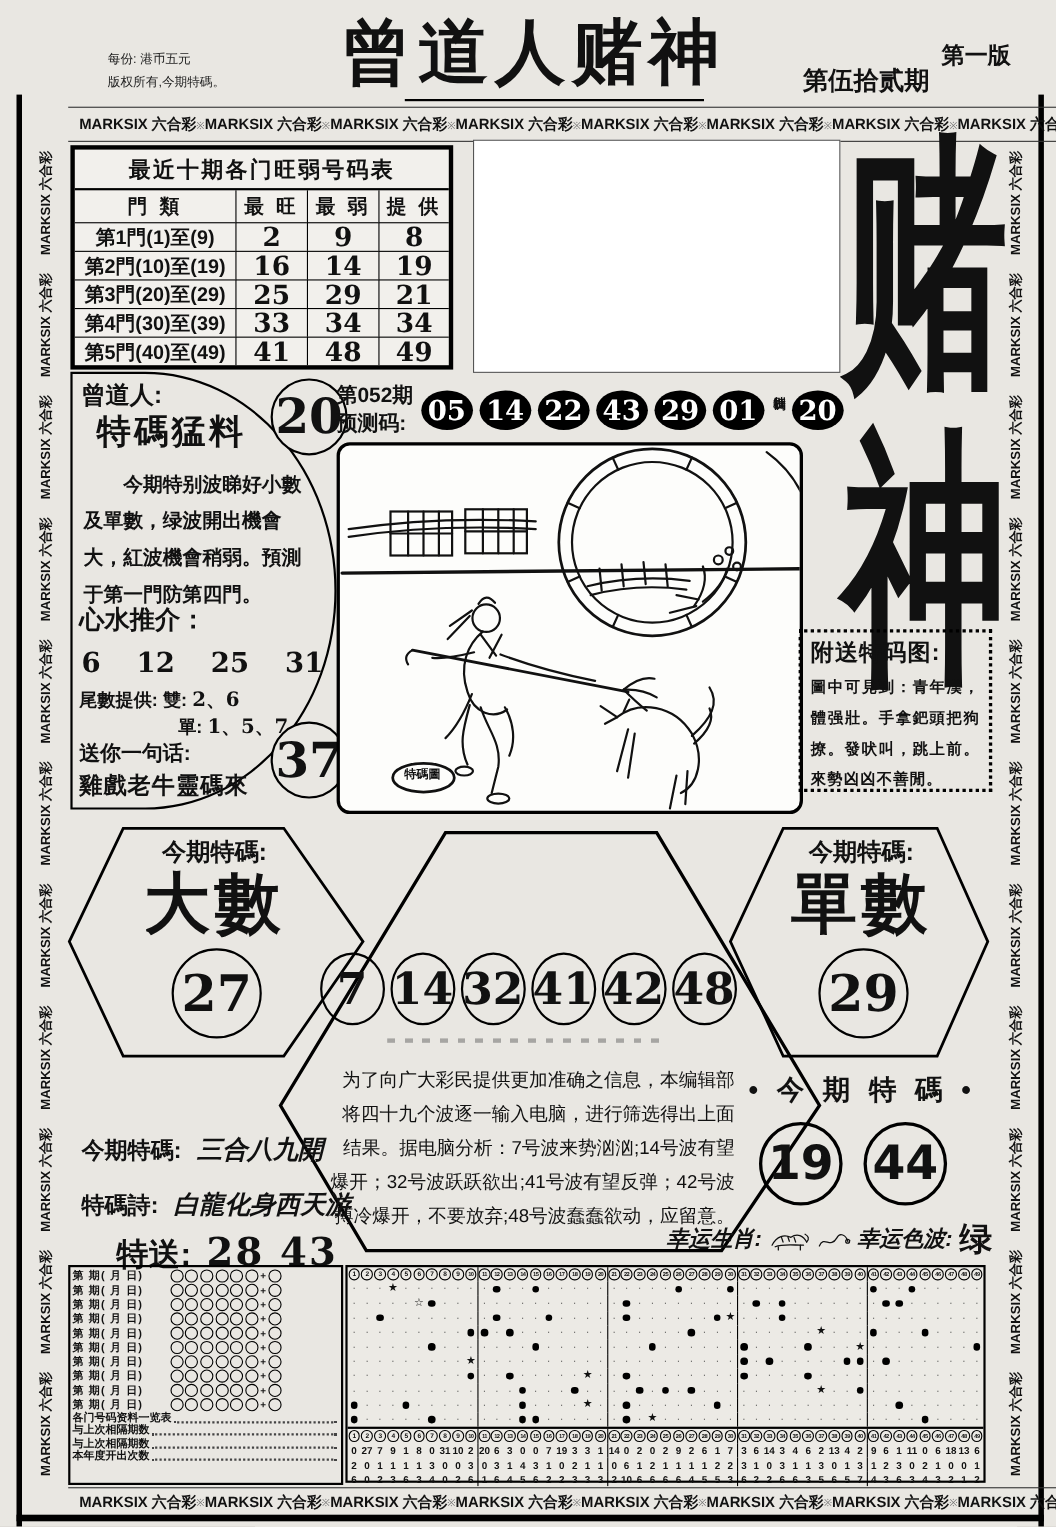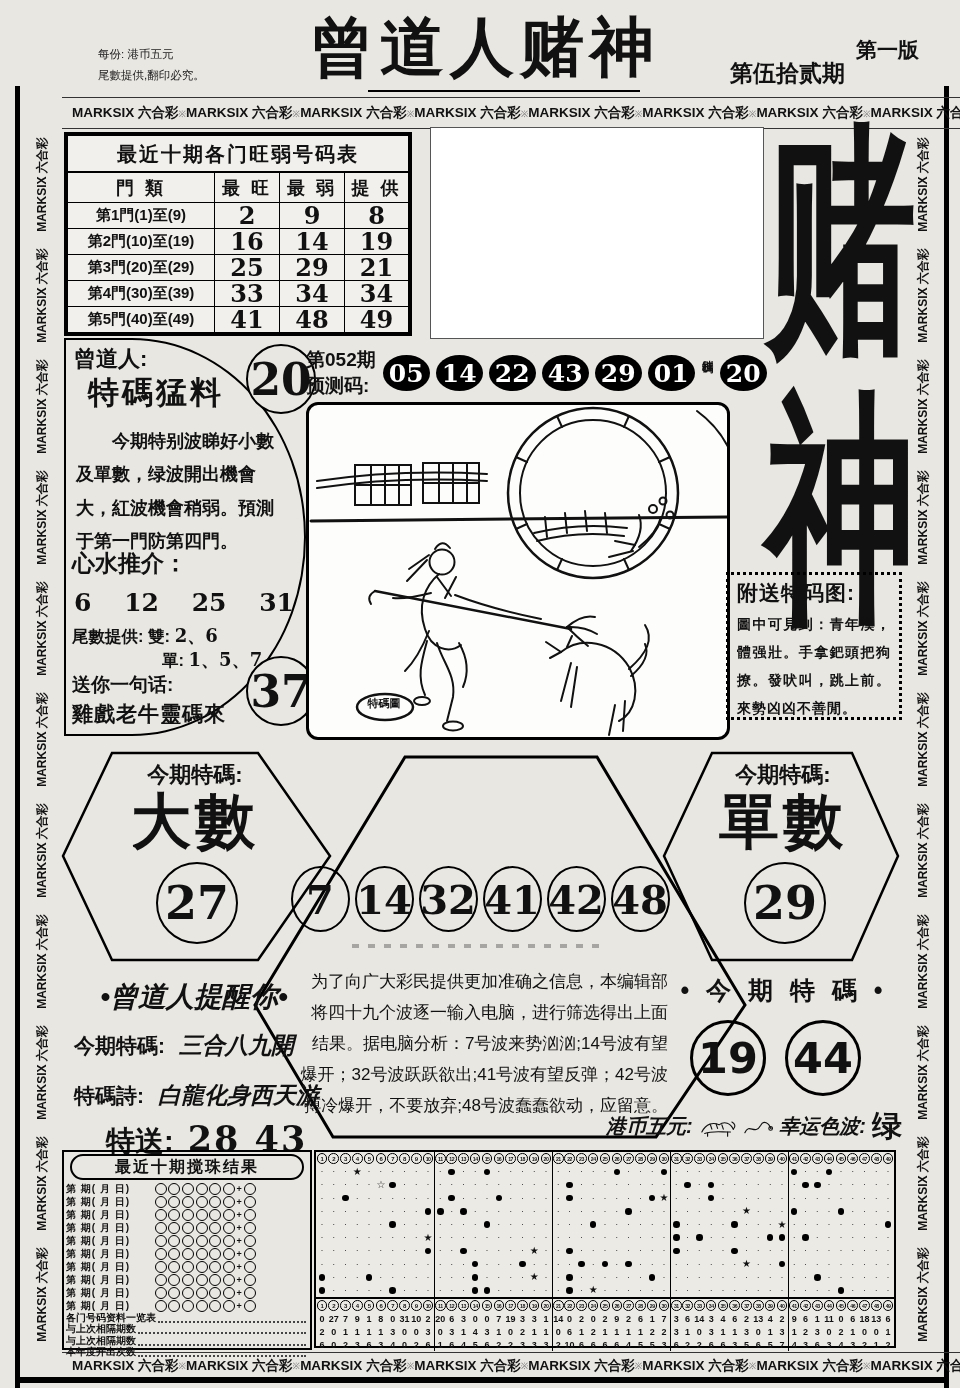--- a/index.html
+++ b/index.html
@@ -28,21 +28,21 @@
   .strip-right{left:904px;top:132px;width:38px;height:1215px;}
   .vitem{height:104px;display:flex;align-items:center;justify-content:center;}
   .vtxt{transform:rotate(-90deg);white-space:nowrap;font-size:12px;font-weight:900;}
   
   .hot-table{left:64px;top:132px;width:348px;background:#f2f0ec;border:4px solid #000;box-sizing:border-box;}
   .hot-title{font-size:20px;font-weight:900;text-align:center;padding:5px 0 3px;letter-spacing:2px;}
   .hot-grid{display:grid;grid-template-columns:146px 65px 65px 64px;border-top:2px solid #000;}
   .hcell{border-top:1.5px solid #000;border-left:1.5px solid #000;display:flex;align-items:center;justify-content:center;height:25px;}
   .hcell.first{border-left:none;}
   .hrow0{height:29px;border-top:none;font-size:18px;font-weight:900;letter-spacing:3px;}
-  .hlabel{font-size:15px;font-weight:900;}
+  .hlabel{font-size:18px;font-weight:900;}
   .hval{font-family:"DejaVu Serif",serif;font-size:24px;font-weight:700;}
   
   .tip-panel{left:64px;top:338px;width:242px;height:398px;border:2.5px solid #000;box-sizing:border-box;
              border-radius:0 175px 175px 0 / 0 200px 200px 0;}
   .tip-author{left:74px;top:344px;font-size:22px;font-weight:900;}
   .tip-headline{left:88px;top:372px;font-size:31px;font-weight:900;letter-spacing:3px;font-family:"DejaVu Serif",serif;}
   .tip-para{left:76px;top:424px;width:212px;font-size:18px;font-weight:700;line-height:1.85;
             font-family:"DejaVu Serif",serif;text-indent:2em;}
   .tip-rec-label{left:72px;top:548px;font-size:23px;font-weight:900;}
   .tip-rec-nums{left:74px;top:588px;width:220px;display:flex;justify-content:space-between;
@@ -138,21 +138,21 @@
   .num-row{height:13px;}
   .ncell{font-size:9px;font-weight:700;font-family:"Liberation Sans",sans-serif;}
 </style>
 </head>
 <body>
 
 <div class="page">
 
   <div class="abs price">
     <div>每份: 港币五元</div>
-    <div>尾數提供,翻印必究。</div>
+    <div>版权所有,今期特碼。</div>
   </div>
   <div class="abs main-title">曾道人赌神</div>
   <div class="abs title-underline"></div>
   <div class="abs issue">第伍拾贰期</div>
   <div class="abs edition">第一版</div>
 
   <div class="abs bar-left"></div>
   <div class="abs bar-right"></div>
   <div class="abs bar-bottom"></div>
   <div class="abs strip-h strip-top" id="strip-top">
@@ -437,40 +437,39 @@
       <span class="comp-num">7</span>
       <span class="comp-num">14</span>
       <span class="comp-num">32</span>
       <span class="comp-num">41</span>
       <span class="comp-num">42</span>
       <span class="comp-num">48</span>
     </div>
   <div class="abs faded-line"></div>
   <div class="abs comp-para">为了向广大彩民提供更加准确之信息，本编辑部将四十九个波逐一输入电脑，进行筛选得出上面结果。据电脑分析：7号波来势汹汹;14号波有望爆开；32号波跃跃欲出;41号波有望反弹；42号波搏冷爆开，不要放弃;48号波蠢蠢欲动，应留意。</div>
 
-  <div class="abs rem-title">•曾道人提醒你•</div>
   <div class="abs rem-row rem1">
     <span class="rem-label">今期特碼:</span>
     <span class="rem-val">三合八九開</span>
   </div>
   <div class="abs rem-row rem2">
     <span class="rem-label">特碼詩:</span>
     <span class="rem-val">白龍化身西天游</span>
   </div>
   <div class="abs rem-row rem3">
     <span class="rem-send-label">特送:</span>
     <span class="rem-send-val">28  43</span>
   </div>
 
   <div class="abs sp-title">• 今 期 特 碼 •</div>
   <div class="abs sp-circle sp1">19</div>
   <div class="abs sp-circle sp2">44</div>
 
   <div class="abs lucky">
-    <span class="lucky-label">港币五元:</span>
+    <span class="lucky-label">幸运生肖:</span>
     <svg width="52" height="30" viewBox="0 0 52 30">
       <g fill="none" stroke="#111" stroke-width="1.6" stroke-linecap="round">
         <path d="M4,22 C10,10 20,8 28,12 C36,6 44,10 48,18"></path>
         <path d="M8,24 C18,20 30,22 44,22"></path>
         <path d="M16,12 L18,18"></path>
           <path d="M24,11 L26,17"></path>
           <path d="M32,12 L34,18"></path>
         <path d="M12,24 L12,28"></path>
           <path d="M40,22 L40,28"></path>
         <path d="M48,18 C52,14 50,10 46,8"></path>
@@ -481,21 +480,20 @@
         <path d="M4,22 C10,8 18,26 26,12 C30,4 38,8 40,16"></path>
         <circle cx="40" cy="16" r="2.5"></circle>
           <path d="M42,16 L46,14"></path>
       </g>
     </svg>
     <span class="lucky-label">幸运色波:</span>
     <span class="lucky-color">绿</span>
   </div>
 
   <div class="abs res-left">
-    <div class="res-title">最近十期搅珠结果</div>
     <div id="res-rows">
         <div class="res-row">
           <span class="res-row-label">第 期( 月 日)</span>
           <span class="res-circ"></span>
           <span class="res-circ"></span>
           <span class="res-circ"></span>
           <span class="res-circ"></span>
           <span class="res-circ"></span>
           <span class="res-circ"></span>
           <span class="res-plus">+</span>

